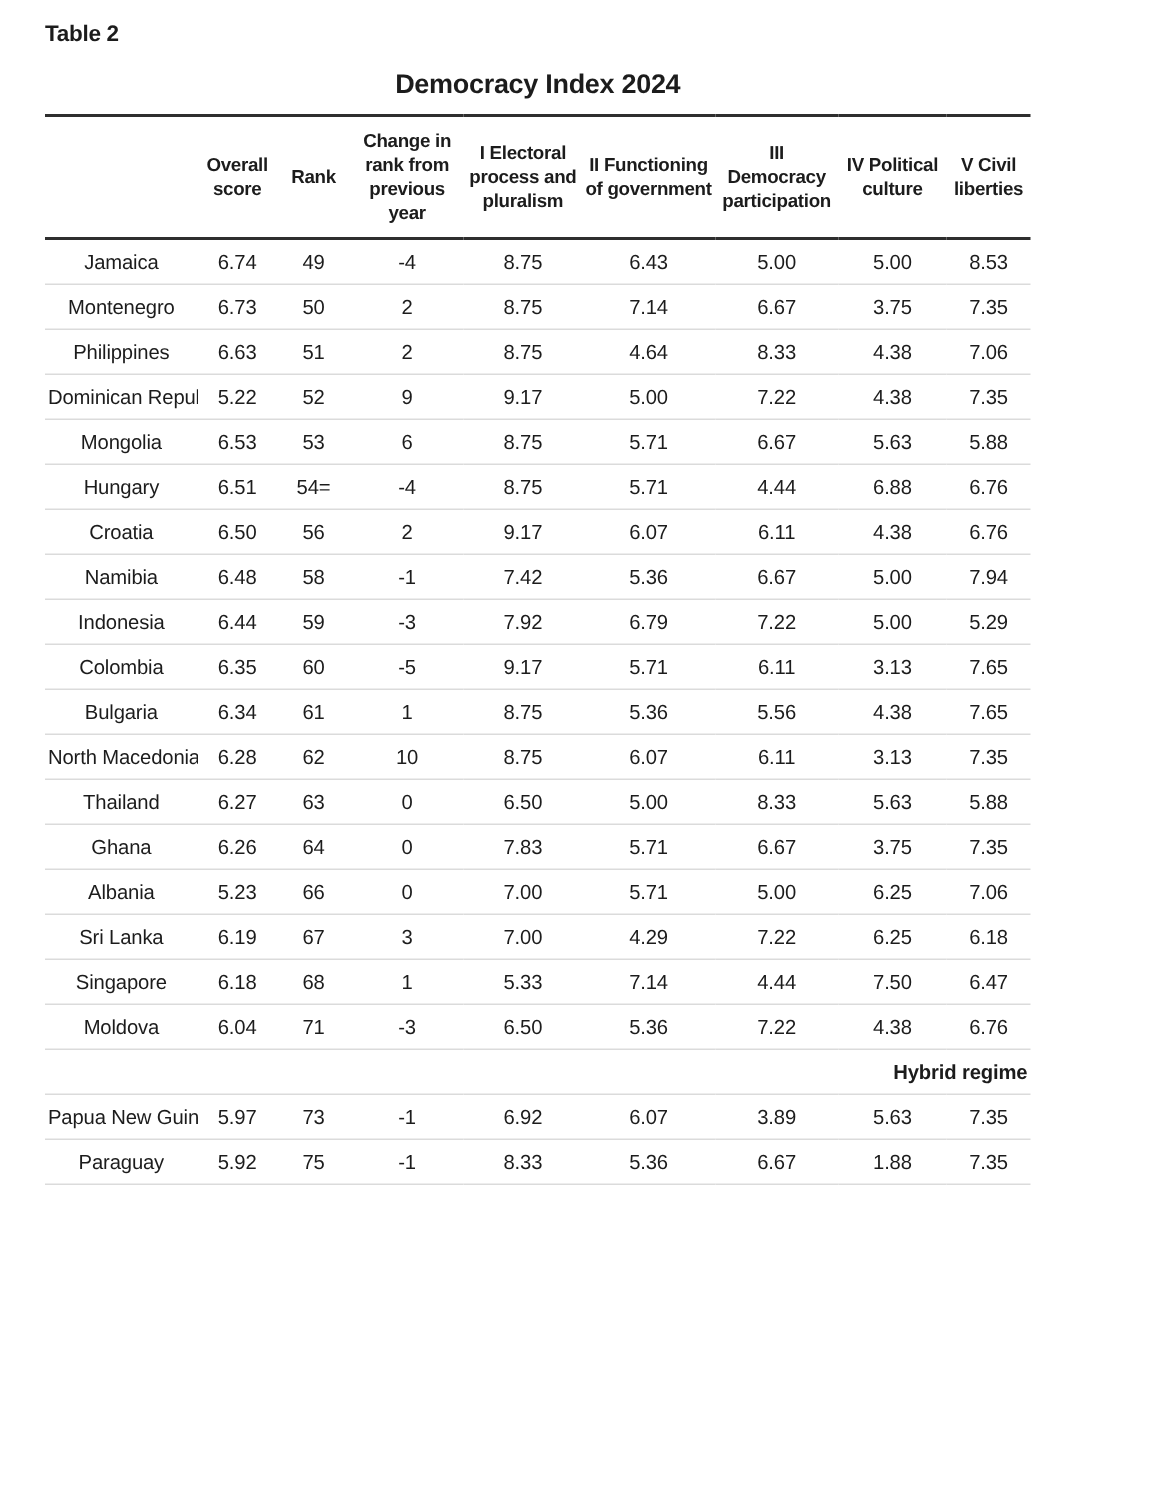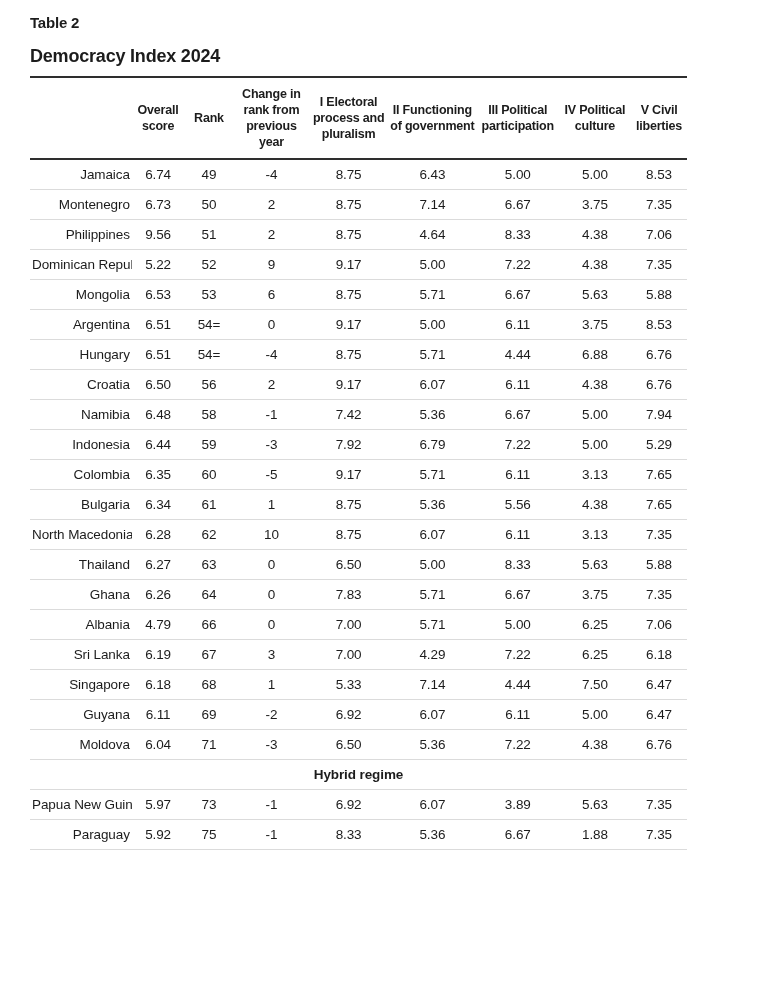--- a/index.html
+++ b/index.html
@@ -19,20 +19,21 @@
     font-size: 15px;
     font-weight: bold;
     margin: 6px 0 0 0;
     letter-spacing: -0.2px;
   }
   .page-title {
     font-size: 18px;
     font-weight: bold;
     margin: 15px 0 9px 0;
     letter-spacing: -0.2px;
+    text-align: center;
   }
   table.dtable {
     width: 100%;
     border-collapse: collapse;
     table-layout: fixed;
     border-top: 2px solid #2e2e2e;
   }
   table.dtable thead th {
     font-size: 12.5px;
     font-weight: bold;
@@ -47,26 +48,26 @@
   table.dtable tbody td {
     font-size: 13.5px;
     text-align: center;
     vertical-align: middle;
     padding: 7px 2px;
     border-bottom: 1px solid #dbdbdb;
     letter-spacing: -0.1px;
     white-space: nowrap;
   }
   table.dtable tbody td.country {
-    text-align: right;
+    text-align: center;
     overflow: hidden;
   }
   table.dtable tbody tr.section-row td {
     font-weight: bold;
-    text-align: center;
+    text-align: right;
     font-size: 13.5px;
   }
 </style>
 </head>
 <body>
 
 <div class="page">
   <div class="table-label">Table 2</div>
   <div class="page-title">Democracy Index 2024</div>
 
@@ -83,21 +84,21 @@
       <col style="width:8.5%">
     </colgroup>
     <thead>
       <tr id="header-row">
         <th class="country-col"></th>
       <th>Overall score</th>
           <th>Rank</th>
           <th>Change in rank from previous year</th>
           <th>I Electoral process and pluralism</th>
           <th>II Functioning of government</th>
-          <th>III Political participation</th>
+          <th>III Democracy participation</th>
           <th>IV Political culture</th>
           <th>V Civil liberties</th>
         </tr>
     </thead>
     <tbody id="table-body">
         <tr>
           <td class="country">Jamaica</td>
           <td>6.74</td>
           <td>49</td>
           <td>-4</td>
@@ -113,21 +114,21 @@
           <td>50</td>
           <td>2</td>
           <td>8.75</td>
           <td>7.14</td>
           <td>6.67</td>
           <td>3.75</td>
           <td>7.35</td>
         </tr>
         <tr>
           <td class="country">Philippines</td>
-          <td>9.56</td>
+          <td>6.63</td>
           <td>51</td>
           <td>2</td>
           <td>8.75</td>
           <td>4.64</td>
           <td>8.33</td>
           <td>4.38</td>
           <td>7.06</td>
         </tr>
         <tr>
           <td class="country">Dominican Republic</td>
@@ -143,31 +144,20 @@
         <tr>
           <td class="country">Mongolia</td>
           <td>6.53</td>
           <td>53</td>
           <td>6</td>
           <td>8.75</td>
           <td>5.71</td>
           <td>6.67</td>
           <td>5.63</td>
           <td>5.88</td>
-        </tr>
-        <tr>
-          <td class="country">Argentina</td>
-          <td>6.51</td>
-          <td>54=</td>
-          <td>0</td>
-          <td>9.17</td>
-          <td>5.00</td>
-          <td>6.11</td>
-          <td>3.75</td>
-          <td>8.53</td>
         </tr>
         <tr>
           <td class="country">Hungary</td>
           <td>6.51</td>
           <td>54=</td>
           <td>-4</td>
           <td>8.75</td>
           <td>5.71</td>
           <td>4.44</td>
           <td>6.88</td>
@@ -256,21 +246,21 @@
           <td>64</td>
           <td>0</td>
           <td>7.83</td>
           <td>5.71</td>
           <td>6.67</td>
           <td>3.75</td>
           <td>7.35</td>
         </tr>
         <tr>
           <td class="country">Albania</td>
-          <td>4.79</td>
+          <td>5.23</td>
           <td>66</td>
           <td>0</td>
           <td>7.00</td>
           <td>5.71</td>
           <td>5.00</td>
           <td>6.25</td>
           <td>7.06</td>
         </tr>
         <tr>
           <td class="country">Sri Lanka</td>
@@ -288,31 +278,20 @@
           <td>6.18</td>
           <td>68</td>
           <td>1</td>
           <td>5.33</td>
           <td>7.14</td>
           <td>4.44</td>
           <td>7.50</td>
           <td>6.47</td>
         </tr>
         <tr>
-          <td class="country">Guyana</td>
-          <td>6.11</td>
-          <td>69</td>
-          <td>-2</td>
-          <td>6.92</td>
-          <td>6.07</td>
-          <td>6.11</td>
-          <td>5.00</td>
-          <td>6.47</td>
-        </tr>
-        <tr>
           <td class="country">Moldova</td>
           <td>6.04</td>
           <td>71</td>
           <td>-3</td>
           <td>6.50</td>
           <td>5.36</td>
           <td>7.22</td>
           <td>4.38</td>
           <td>6.76</td>
         </tr>

